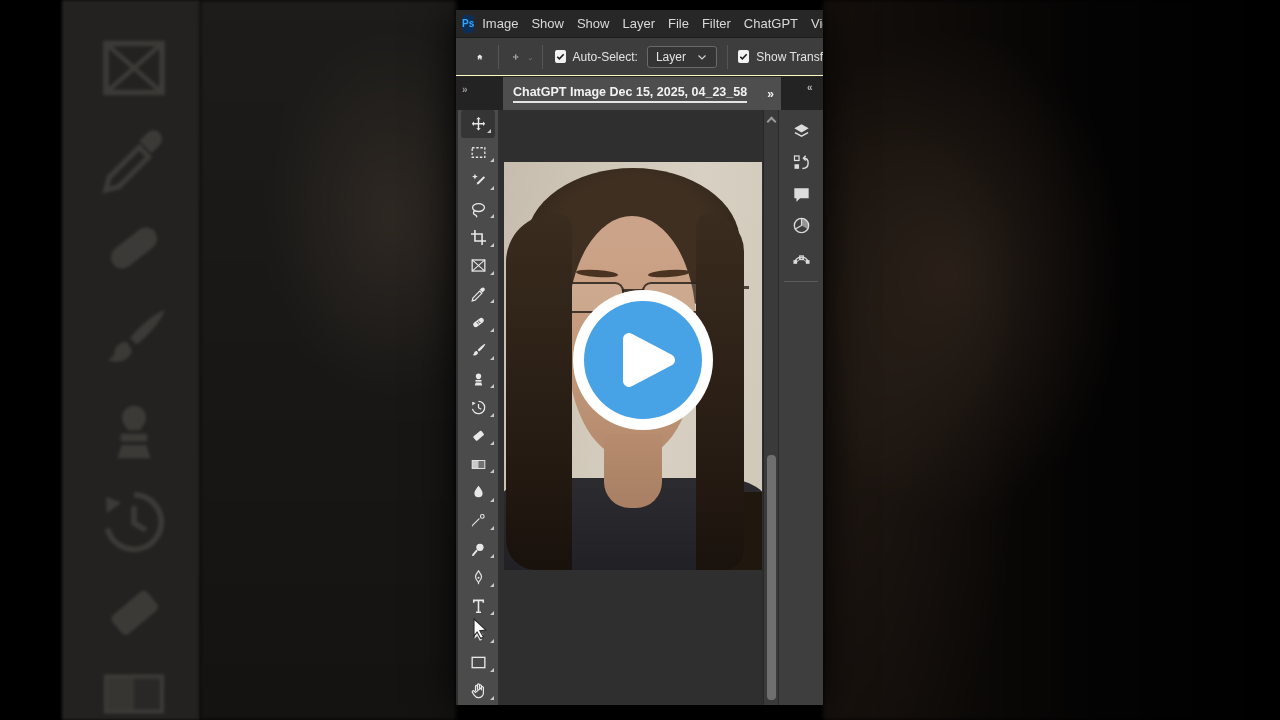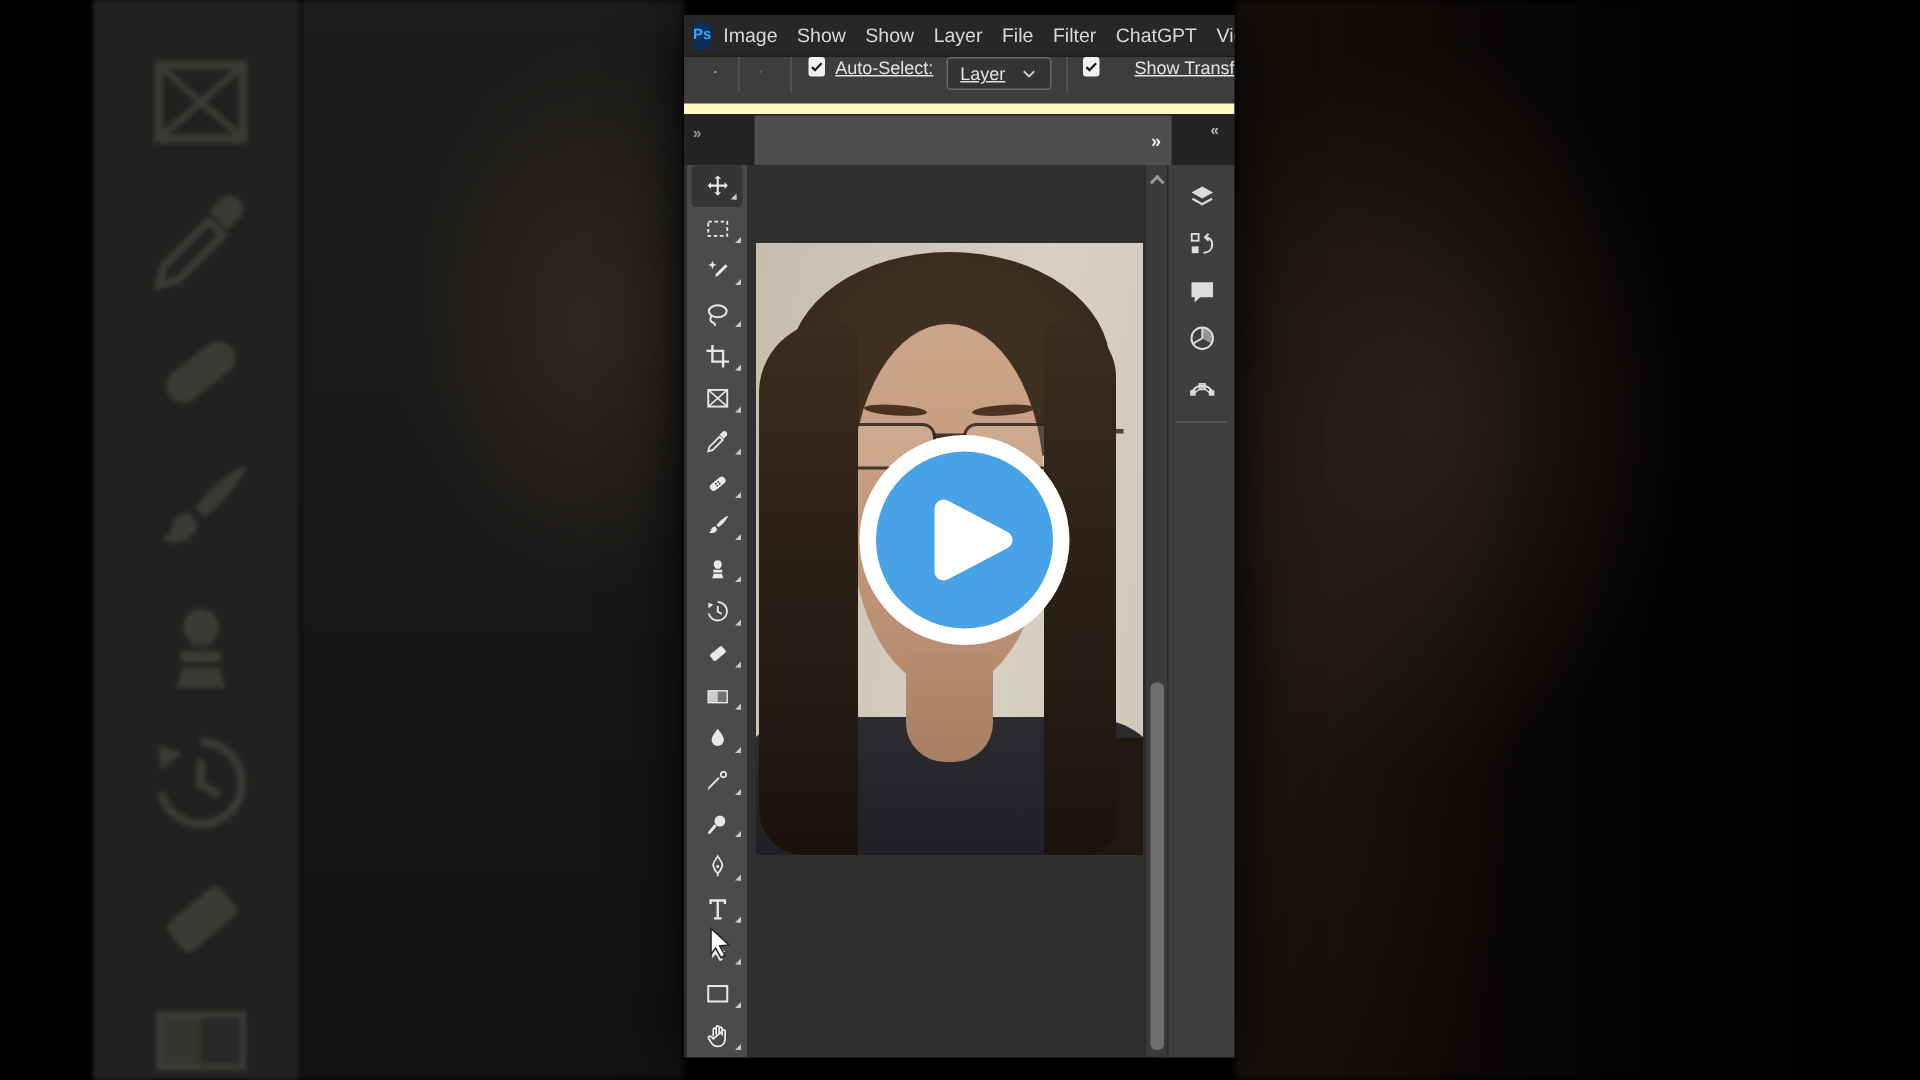--- a/index.html
+++ b/index.html
@@ -30,21 +30,21 @@
   .menubar { position:absolute; left:0; top:0; width:100%; height:28px; background:#272727;
              border-bottom:1px solid #1d1d1d; display:flex; align-items:center; }
   .ps-logo { width:18px; height:18px; margin:0 8px 0 6px; border-radius:4px; background:#0d2f57;
              color:#31a8ff; font-size:10px; font-weight:bold; display:flex;
              align-items:center; justify-content:center; }
   .menu-items { display:flex; gap:13px; }
   .menu-item { color:#d9d9d9; font-size:13px; cursor:default; }
 
   
   .optionsbar { position:absolute; left:0; top:28px; width:100%; height:38px; background:#3d3d3d;
-                border-bottom:7px solid #fef9c3; display:flex; align-items:flex-start; color:#e3e3e3;text-decoration:underline; }
+                border-bottom:1px solid #fef9c3; display:flex; align-items:center; color:#e3e3e3; }
   .opt-icon { width:20px; height:20px; color:#e8e8e8; }
   .opt-icon svg { width:100%; height:100%; }
   .opt-sep { width:1px; height:24px; background:#555; }
   .chev { width:12px; height:12px; color:#cfcfcf; }
   .chev svg { width:100%; height:100%; }
   .checkbox { width:13px; height:13px; background:#f2f2f2; border-radius:2px;
               display:flex; align-items:center; justify-content:center; }
   .checkbox svg { width:11px; height:11px; }
   .opt-label { font-size:12px; white-space:nowrap; }
   .dropdown { height:22px; background:#343434; border:1px solid #6a6a6a; border-radius:3px;
@@ -225,26 +225,27 @@
               <path d="M5 9l7 7 7-7" fill="none" stroke="currentColor" stroke-width="2.4"></path>
             </svg>
         </span>
       </div>
       <div class="opt-sep" style="margin-left:10px"></div>
       <div class="checkbox" style="margin-left:11px">
         <svg viewBox="0 0 24 24">
             <path d="M5 12.5l4.5 4.5L19 7" fill="none" stroke="#1c1c1c" stroke-width="3.4"></path>
           </svg>
       </div>
-      <span class="opt-label" style="margin-left:23px">Show Transf</span>
+      <span class="opt-label" style="margin-left:7px">Show Transf</span>
     </div>
 
     <div class="tabstrip">
       <span class="dbl-chev" style="left:6px; top:8px">»</span>
       <div class="doc-tab">
+        <span class="title">ChatGPT Image Dec 15, 2025, 04_23_58</span>
         <span class="overflow">»</span>
       </div>
       <span class="dbl-chev" style="left:351px; top:6px; color:#b8b8b8">«</span>
     </div>
 
     <div class="toolbar" id="toolbar">
         <div class="tool selected">
           <svg viewBox="0 0 24 24">
             <path d="M12 2.5l2.8 2.8h-1.9v4.8h4.8V8.2l2.8 2.8-2.8 2.8v-1.9h-4.8v4.8h1.9L12 19.5l-2.8-2.8h1.9v-4.8H6.3v1.9L3.5 11l2.8-2.8v1.9h4.8V5.3H9.2z" fill="currentColor"></path>
           </svg>

